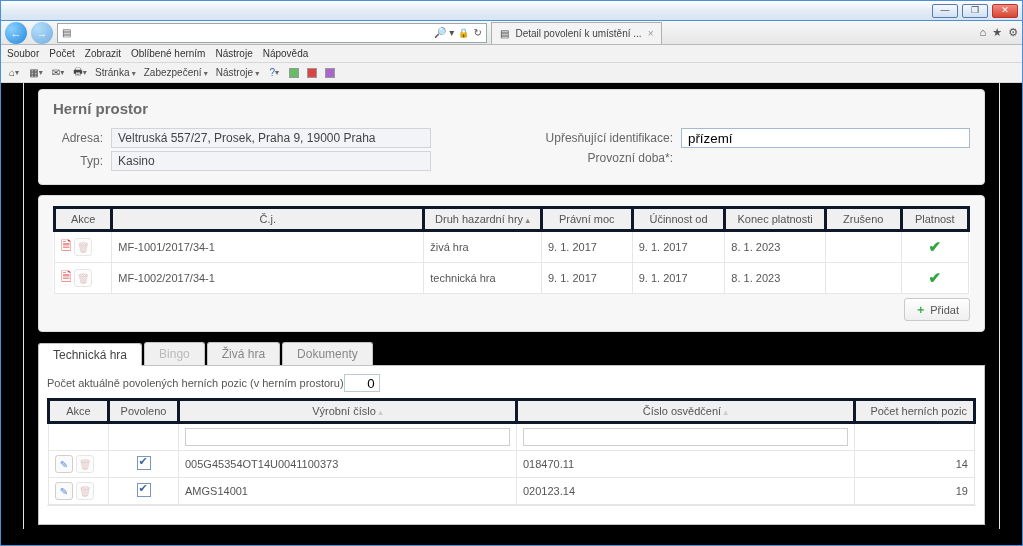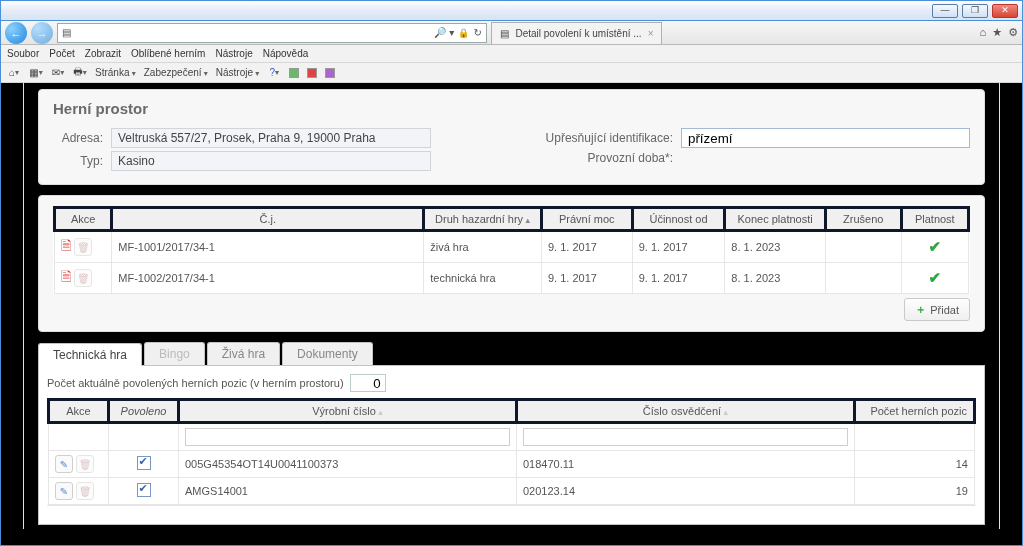--- a/index.html
+++ b/index.html
@@ -65,27 +65,27 @@
   .btn { border:1px solid #c9c9c9; background:linear-gradient(#fefefe,#efefef); border-radius:3px; padding:3px 10px; font-size:11px; color:#555; display:inline-flex; align-items:center; gap:4px;}
   .btn .plus{color:#2fa63f; font-weight:bold;}
   .btn-row{ display:flex; justify-content:flex-end; margin-top:4px;}
 
   
   .tabs-row{ display:flex; gap:2px; margin-top:6px;}
   .ptab{ border:1px solid #c3c3c3; border-bottom:none; padding:4px 14px; background:#f0f0f0; color:#888; border-radius:3px 3px 0 0;}
   .ptab.active{ background:#fff; color:#444; position:relative; top:1px;}
   .ptab.disabled{ color:#bbb;}
   .tab-panel{ border:1px solid #c3c3c3; padding:8px; background:#fff;}
-  .count-lbl{ display:flex; align-items:center; gap:6px; margin-bottom:6px; font-size:11px; color:#555;}
+  .count-lbl{ display:flex; align-items:center; gap:0; margin-bottom:6px; font-size:11px; color:#555;}
   .tiny-inp{ width:36px; height:18px; border:1px solid #bcc; text-align:right; padding:1px 4px; background:#fff;}
   .filter-row td{ padding:2px 4px;}
   .filter-inp{ width:100%; border:1px solid #cfcfcf; height:18px; padding:1px 4px; background:#fff;}
   .pager-row{ display:flex; align-items:center; justify-content:space-between; border-top:1px solid #e4e4e4; padding:5px 4px; margin-top:0;}
   .right-num{ text-align:right;}
-  .col-povoleno{width:70px; text-align:center;font-style:italic;}
+  .col-povoleno{width:70px; text-align:center;}
   .col-pozic{width:120px; text-align:right;}
 </style>
 </head>
 <body>
 
 <div class="win">
 
   <div class="title-bar">
     <div class="win-btn">—</div>
     <div class="win-btn">❐</div>

